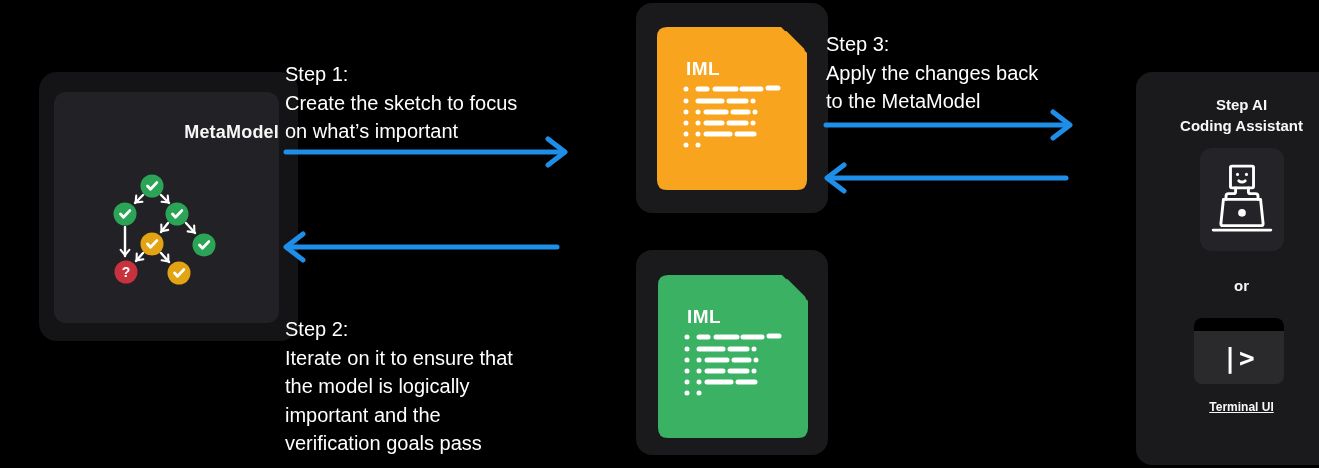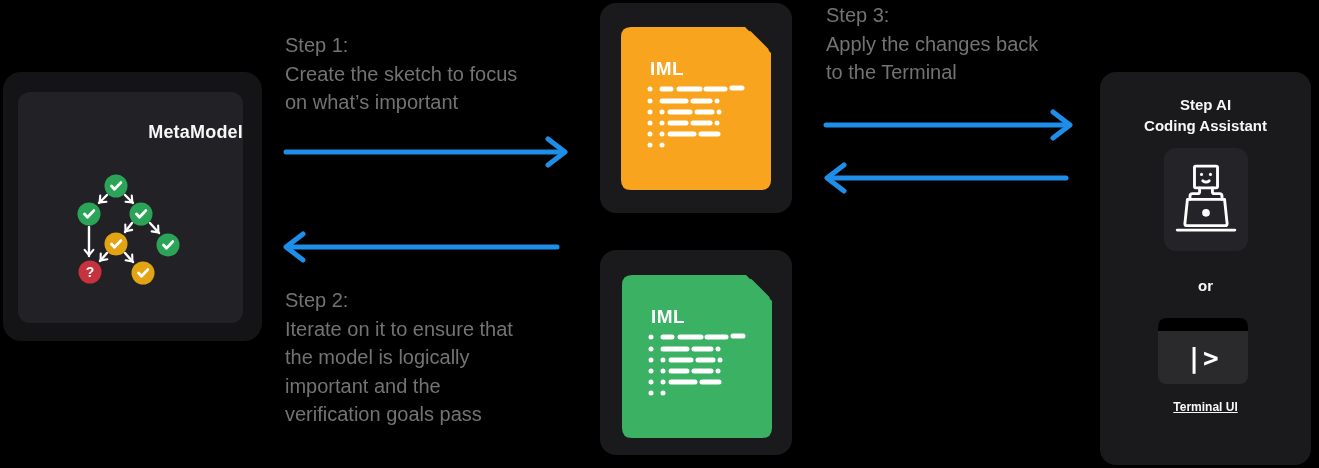--- a/index.html
+++ b/index.html
@@ -1,33 +1,33 @@
 <!DOCTYPE html>
 <html style="--accent: #1E8EE8; --file-orange: #F9A41F; --file-green: #3BB163; --node-green: #2CA458; --node-amber: #E2A413; --node-red: #C7323E; --card: #1A1A1C; --text: #F7F7F7;"><head>
 <meta charset="utf-8">
 <style>
   html,body{margin:0;padding:0;background:#000;}
   .canvas{
     position:relative;width:1319px;height:468px;background:#000;overflow:hidden;
     font-family:"Liberation Sans", sans-serif;color:var(--text,#f7f7f7);
   }
-  .card{position:absolute;background:var(--card,#1a1a1c);border-radius:16px;}
+  .card{position:absolute;background:var(--card,#1a1a1c);border-radius:16px;margin-left:36px;}
   
   .mm-outer{left:3px;top:72px;width:259px;height:269px;border-radius:18px;background:#141416;}
   .mm-inner{position:absolute;left:15px;top:20px;width:225px;height:231px;background:#222226;border-radius:12px;}
   .mm-title{position:absolute;left:0;top:30px;width:100%;text-align:right;font-size:18px;font-weight:bold;letter-spacing:.2px;}
   .tree{position:absolute;left:0;top:0;}
   .n-pass{fill:var(--node-green,#2CA458);}
   .n-warn{fill:var(--node-amber,#E2A413);}
   .n-fail{fill:var(--node-red,#C7323E);}
   .tick{stroke:#fff;stroke-width:2.8;fill:none;stroke-linecap:round;stroke-linejoin:round;}
   .edge{stroke:#fff;stroke-width:2.4;fill:none;stroke-linecap:round;}
   .qmark{fill:#fff;font-weight:bold;font-size:14px;font-family:"Liberation Sans",sans-serif;}
   
-  .step{position:absolute;font-size:20px;line-height:28.5px;color:#737373;}
+  .step{position:absolute;font-size:20px;line-height:28.5px;color:#ffffff;margin-top:29px;}
   .step1{left:285px;top:31px;}
   .step2{left:285px;top:286px;}
   .step3{left:826px;top:1px;}
   
   .arrow{position:absolute;}
   .arrow .shaft{stroke:var(--accent,#1E8EE8);stroke-width:5;stroke-linecap:round;}
   .arrow .head{stroke:var(--accent,#1E8EE8);stroke-width:5;stroke-linecap:round;stroke-linejoin:round;fill:none;}
   .flip{transform:scaleX(-1);}
   
   .file-card{width:192px;height:210px;background:#1a1a1c;border-radius:16px;}
@@ -158,21 +158,21 @@
           <line class="codeline" x1="49" y1="107" x2="73" y2="107"></line>
           <line class="codeline" x1="80" y1="107" x2="97" y2="107"></line>
         <line class="codeline" x1="41" y1="118" x2="41" y2="118"></line>
       </g>
     </svg>
   </div>
 
   <div class="step step3">
     <div>Step 3:</div>
     <div>Apply the changes back</div>
-    <div>to the Terminal</div>
+    <div>to the MetaModel</div>
   </div>
   <svg class="arrow" style="left:823px;top:109px" width="251" height="32">
     <line class="shaft" x1="3" y1="16" x2="243" y2="16"></line>
     <path class="head" d="M230,3 L247,16 L230,29"></path>
   </svg>
   <svg class="arrow flip" style="left:823px;top:162px" width="246" height="32">
     <line class="shaft" x1="3" y1="16" x2="238" y2="16"></line>
     <path class="head" d="M225,3 L242,16 L225,29"></path>
   </svg>
 

